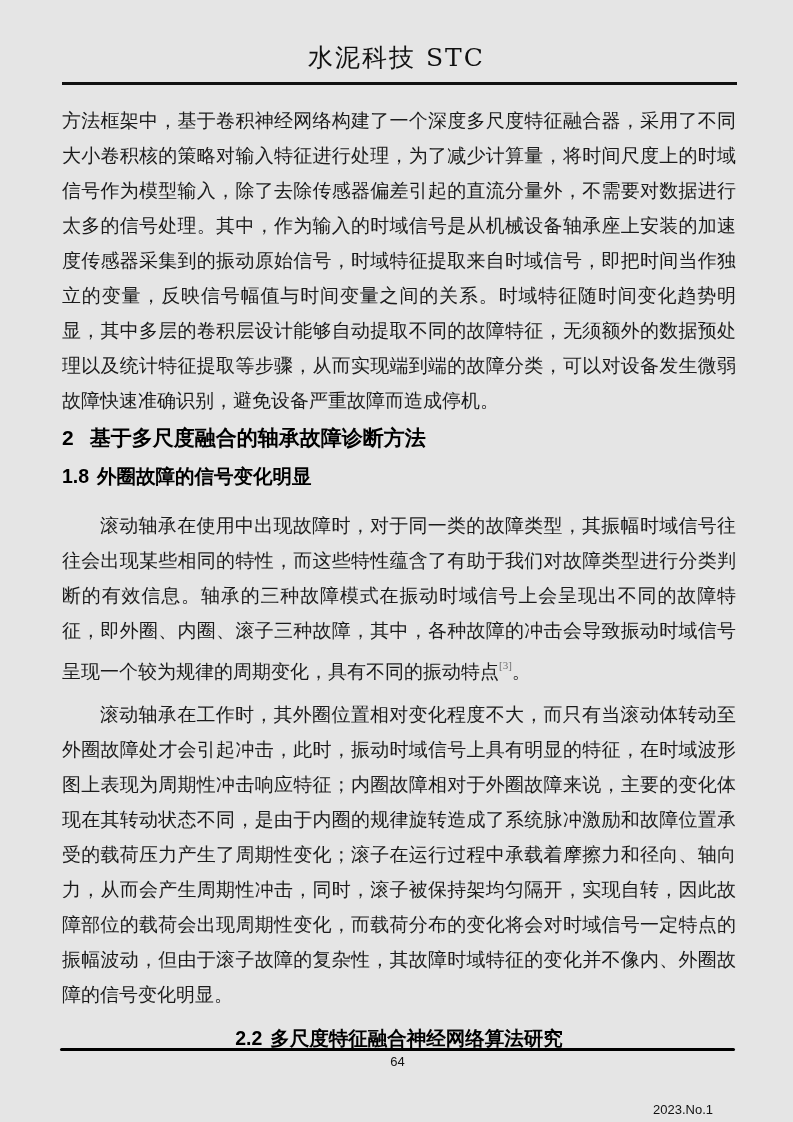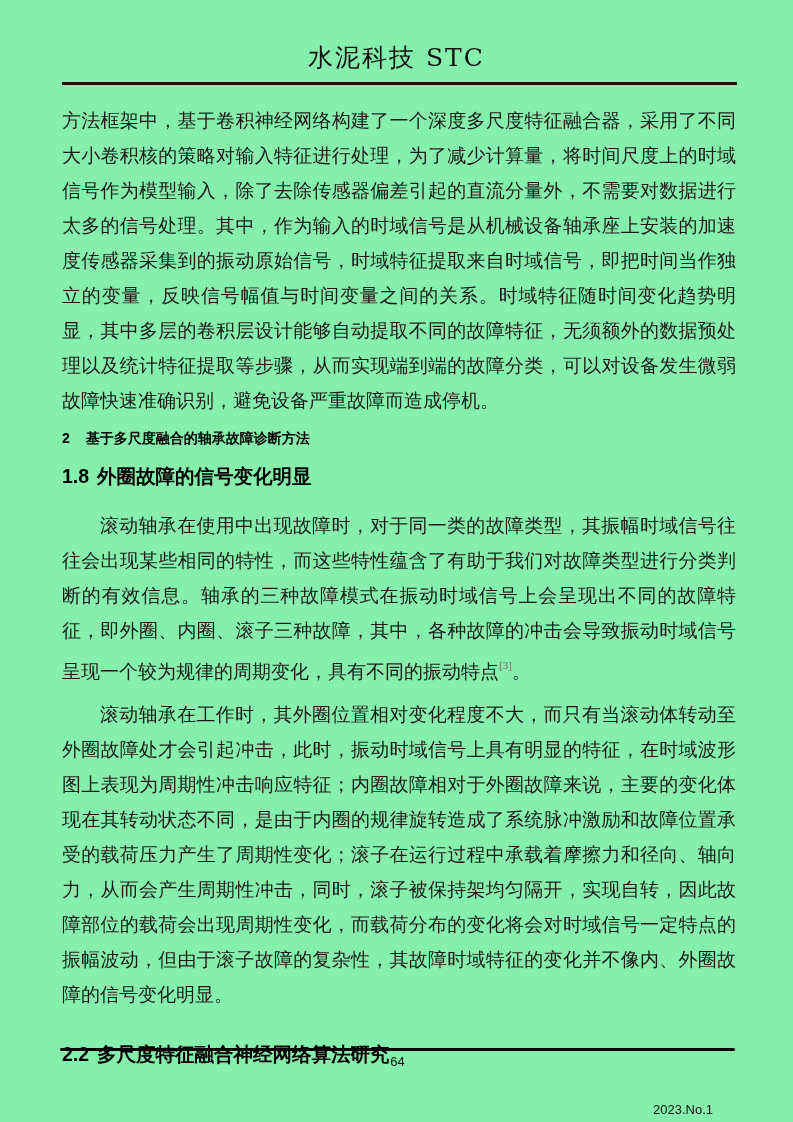--- a/index.html
+++ b/index.html
@@ -2,21 +2,21 @@
 <html><head>
 <meta charset="utf-8">
 <style>
   * { margin: 0; padding: 0; box-sizing: border-box; }
   html, body { background: #ffffff; }
   .page {
     position: relative;
     width: 793px;
     height: 1122px;
     margin: 0 auto;
-    background: #86efac;
+    background: #e5e5e5;
     overflow: hidden;
     color: #1b1b1b;
     font-family: "Liberation Serif", "DejaVu Serif", serif;
   }
   .journal-title {
     margin-top: 42px;
     text-align: center;
     font-size: 25px;
     line-height: 32px;
     letter-spacing: 2px;
@@ -43,34 +43,34 @@
   .para .cite-ref {
     font-size: 11px;
     vertical-align: 9px;
     color: #6f6f6f;
     letter-spacing: 0;
   }
   .h-sec {
     margin-top: 6px;
     font-family: "Liberation Sans", "DejaVu Sans", sans-serif;
     font-weight: bold;
-    font-size: 14px;
+    font-size: 21px;
     line-height: 28px;
     color: #000000;
   }
   .h-sec .sec-num { margin-right: 16px; }
   .h-sub {
     margin-top: 10px;
     font-family: "Liberation Sans", "DejaVu Sans", sans-serif;
     font-weight: bold;
     font-size: 19.5px;
     line-height: 28px;
     color: #000000;
   }
-  .h-sub.sub-22 { margin-top: 28px; }
+  .h-sub.sub-22 { margin-top: 12px; text-align: center; }
   .h-sub .sec-num { margin-right: 8px; }
   .para.p3 { margin-top: 8px; }
   .footer {
     position: absolute;
     left: 60px;
     right: 58px;
     top: 1048px;
   }
   .footer-rule {
     height: 3px;

